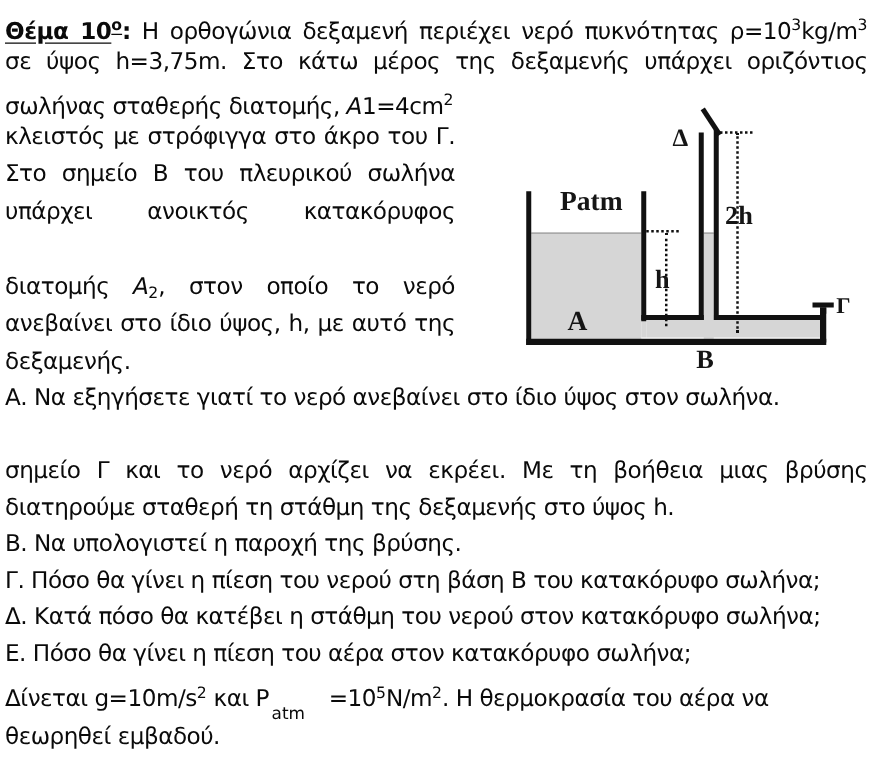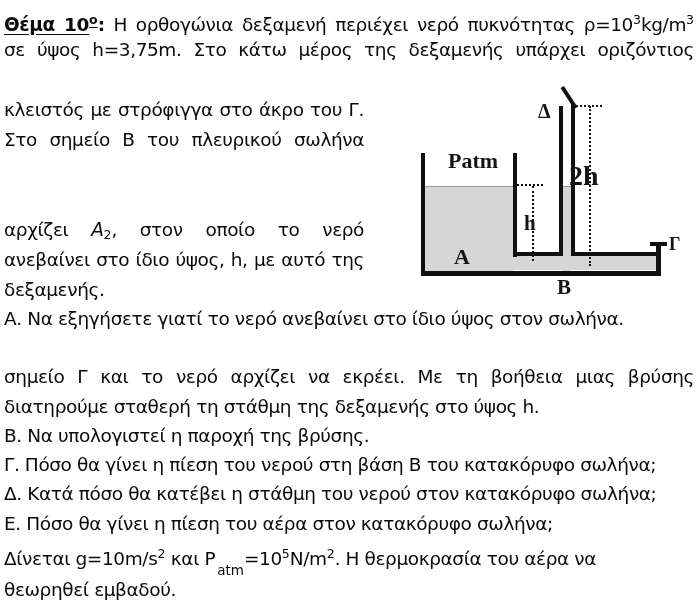--- a/index.html
+++ b/index.html
@@ -11,21 +11,21 @@
   .ln{position:absolute;left:4px;height:28px;white-space:nowrap;}
   .ln.full{width:690px;}
   .ln.col{width:360px;}
   .ln.j{white-space:normal;text-align:justify;text-align-last:justify;}
   .ln span{display:inline;}
   .b{font-weight:bold;}
   .bu{font-weight:bold;text-decoration:underline;text-underline-offset:3px;}
   .sup{font-size:12.5px;vertical-align:7px;letter-spacing:0;}
   .bu.sup{font-size:12.5px;vertical-align:7px;}
   .sub{font-size:12.5px;vertical-align:-3px;letter-spacing:0;}
-  .atm{font-size:13.5px;vertical-align:-10px;letter-spacing:0;margin:0 0 0 2px;}
+  .atm{font-size:13.5px;vertical-align:-10px;letter-spacing:0;margin:0 19px 0 2px;}
   .i{font-style:italic;}
 
   
   #diagram{position:absolute;left:388px;top:84px;width:306px;height:222px;}
   #diagram .part{position:absolute;}
   .wall{background:var(--line,#111111);z-index:6;}
   .fill{background:var(--water,#d6d6d6);z-index:1;}
   .fill-hi{background:var(--water,#d6d6d6);z-index:3;}
   .dot-h{border-top:2px dotted var(--line,#111111);z-index:5;height:0;}
   .dot-v{border-left:2px dotted var(--line,#111111);z-index:5;width:0;}
@@ -34,23 +34,25 @@
     font-weight:bold;color:#151515;letter-spacing:0;line-height:1;white-space:nowrap;
   }
 </style>
 </head>
 <body>
 
 <div id="page">
 
   <div class="ln full j" style="top:6px"><span class="bu">Θέμα 10</span><span class="bu sup">ο</span><span class="b">:</span><span> Η ορθογώνια δεξαμενή περιέχει νερό πυκνότητας ρ=10</span><span class="sup">3</span><span>kg/m</span><span class="sup">3</span></div>
   <div class="ln full j" style="top:36px"><span>σε ύψος h=3,75m. Στο κάτω μέρος της δεξαμενής υπάρχει οριζόντιος</span></div>
+  <div class="ln" style="top:66px"><span>σωλήνας σταθερής διατομής, </span><span class="i">A</span><span>1=4cm</span><span class="sup">2</span></div>
   <div class="ln col j" style="top:96px"><span>κλειστός με στρόφιγγα στο άκρο του Γ.</span></div>
   <div class="ln col j" style="top:126px"><span>Στο σημείο Β του πλευρικού σωλήνα</span></div>
-  <div class="ln col j" style="top:216px"><span>αρχίζει </span><span class="i">Α</span><span class="sub">2</span><span>, στον οποίο το νερό</span></div>
+  <div class="ln col j" style="top:156px"><span>υπάρχει ανοικτός κατακόρυφος</span></div>
+  <div class="ln col j" style="top:216px"><span>διατομής </span><span class="i">Α</span><span class="sub">2</span><span>, στον οποίο το νερό</span></div>
   <div class="ln col j" style="top:246px"><span>ανεβαίνει στο ίδιο ύψος, h, με αυτό της</span></div>
   <div class="ln" style="top:276px"><span>δεξαμενής.</span></div>
   <div class="ln" style="top:305px"><span>Α. Να εξηγήσετε γιατί το νερό ανεβαίνει στο ίδιο ύψος στον σωλήνα.</span></div>
   <div class="ln full j" style="top:363px"><span>σημείο Γ και το νερό αρχίζει να εκρέει. Με τη βοήθεια μιας βρύσης</span></div>
   <div class="ln" style="top:393px"><span>διατηρούμε σταθερή τη στάθμη της δεξαμενής στο ύψος h.</span></div>
   <div class="ln" style="top:422px"><span>Β. Να υπολογιστεί η παροχή της βρύσης.</span></div>
   <div class="ln" style="top:451px"><span>Γ. Πόσο θα γίνει η πίεση του νερού στη βάση Β του κατακόρυφο σωλήνα;</span></div>
   <div class="ln" style="top:480px"><span>Δ. Κατά πόσο θα κατέβει η στάθμη του νερού στον κατακόρυφο σωλήνα;</span></div>
   <div class="ln" style="top:510px"><span>Ε. Πόσο θα γίνει η πίεση του αέρα στον κατακόρυφο σωλήνα;</span></div>
   <div class="ln" style="top:540px"><span>Δίνεται g=10m/s</span><span class="sup">2</span><span> και P</span><span class="atm">atm</span><span>=10</span><span class="sup">5</span><span>N/m</span><span class="sup">2</span><span>. Η θερμοκρασία του αέρα να</span></div>
@@ -76,19 +78,19 @@
     <div class="part wall" style="left:183px;top:20px;width:4px;height:148px;"></div>
     <div class="part wall" style="left:179px;top:1px;width:4px;height:25px;transform:rotate(-33deg);"></div>
 
     <div class="part wall" style="left:262px;top:158px;width:17px;height:4px;"></div>
     <div class="part wall" style="left:268px;top:162px;width:5px;height:5px;"></div>
     <div class="part wall" style="left:268px;top:162px;width:5px;height:28px;"></div>
 
     <div class="dlabel" style="left:60px;top:66px;font-size:22px;">Patm</div>
     <div class="dlabel" style="left:66px;top:162px;font-size:22px;">A</div>
     <div class="dlabel" style="left:150px;top:17px;font-size:20px;">Δ</div>
-    <div class="dlabel" style="left:181px;top:78px;font-size:28px;">2h</div>
+    <div class="dlabel" style="left:192px;top:78px;font-size:21px;">2h</div>
     <div class="dlabel" style="left:136px;top:129px;font-size:21px;">h</div>
     <div class="dlabel" style="left:169px;top:193px;font-size:21px;">B</div>
     <div class="dlabel" style="left:281px;top:151px;font-size:18px;">Γ</div>
   </div>
 
 </div>
 
 </body></html>

